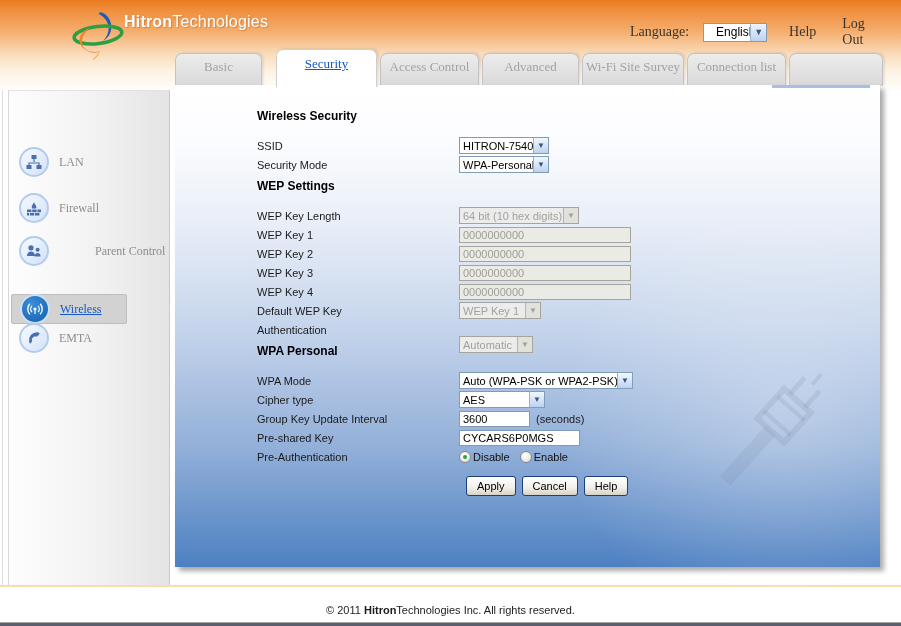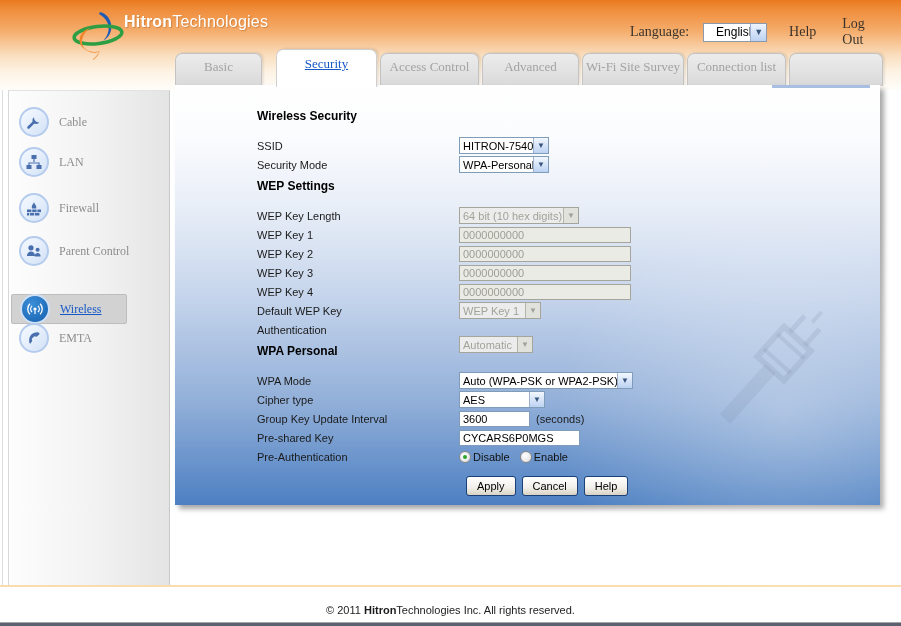--- a/index.html
+++ b/index.html
@@ -39,21 +39,21 @@
   .side-item { position:absolute; left:2px; width:116px; height:30px; display:flex; align-items:center; cursor:pointer; }
   .side-item.active { background:#d2d2d2; border:1px solid #bdbdbd; border-radius:2px; }
   .side-icon { width:30px; height:30px; border-radius:50%; margin-left:8px; flex:0 0 30px;
     background:linear-gradient(135deg,#f6faff,#d3e2f7); border:2px solid #b4cbee;
     display:flex; align-items:center; justify-content:center; }
   .side-item.active .side-icon { background:radial-gradient(circle at 38% 32%,#3c8ed8,#1460ae); border-color:#cfe0f5; }
   .side-label { font-family:"Liberation Serif", serif; font-size:12px; color:#8d8d8d; margin-left:10px; white-space:nowrap; }
   .side-item.active .side-label { color:#1558c6; text-decoration:underline; }
 
   
-  .panel { position:absolute; left:175px; top:85px; width:705px; height:420px;
+  .panel { position:absolute; left:175px; top:85px; width:705px; height:482px;
     background:linear-gradient(180deg,#ffffff 0%,#fbfcfe 12%,#e7edf7 30%,#c6d5ec 50%,#93b0d9 75%,#4d80c2 100%);
     box-shadow:4px 4px 5px rgba(0,0,0,0.35); z-index:3; }
   .panel-top-strip { position:absolute; left:597px; top:0; width:98px; height:3px; background:#a9bfe2; }
   .panel-sheen { position:absolute; left:380px; top:120px; width:460px; height:420px; border-radius:50%;
     background:radial-gradient(closest-side, rgba(255,255,255,0.30), rgba(255,255,255,0)); pointer-events:none; }
   .watermark { position:absolute; right:18px; bottom:48px; width:180px; height:180px; opacity:0.6; pointer-events:none; }
 
   
   .form { position:absolute; left:82px; top:24px; width:580px; font-size:11px; color:#111; }
   .fhead { font-weight:bold; font-size:12px; height:14px; color:#000; }
@@ -118,29 +118,20 @@
   <div class="tab active" style="left:276px;width:101px;"><span class="tab-label">Security</span></div>
   <div class="tab" style="left:380px;width:99px;"><span class="tab-label">Access Control</span></div>
   <div class="tab" style="left:482px;width:97px;"><span class="tab-label">Advanced</span></div>
   <div class="tab" style="left:582px;width:102px;"><span class="tab-label">Wi-Fi Site Survey</span></div>
   <div class="tab" style="left:687px;width:99px;"><span class="tab-label">Connection list</span></div>
   <div class="tab" style="left:789px;width:94px;"><span class="tab-label"></span></div>
 
   <div class="left-edge"></div>
   <div class="sidebar">
 
-    <div class="side-item" style="top:16px;">
-      <span class="side-icon">
-        <svg width="18" height="18" viewBox="0 0 18 18">
-          <path d="M3.5 14.5 L9.2 8.8" stroke="#4a6fae" stroke-width="2.6" stroke-linecap="round"></path>
-          <path d="M9 4.2 a3.8 3.8 0 1 0 5.3 5.3 L11.6 9 L9.5 6.9 Z" fill="#4a6fae"></path>
-        </svg>
-      </span>
-      <span class="side-label">Cable</span>
-    </div>
 
     <div class="side-item" style="top:56px;">
       <span class="side-icon">
         <svg width="18" height="18" viewBox="0 0 18 18">
           <rect x="6.5" y="2" width="5" height="4" fill="#4a6fae"></rect>
           <rect x="1.5" y="12" width="5" height="4" fill="#4a6fae"></rect>
           <rect x="11.5" y="12" width="5" height="4" fill="#4a6fae"></rect>
           <path d="M9 6 V9 M4 12 V10 H14 V12" stroke="#4a6fae" stroke-width="1.2" fill="none"></path>
         </svg>
       </span>
@@ -155,21 +146,21 @@
             <rect x="7.2" y="10.5" width="4.4" height="2.6"></rect>
             <rect x="12.4" y="10.5" width="3.6" height="2.6"></rect>
           <rect x="2" y="13.9" width="2" height="2.6"></rect>
             <rect x="4.8" y="13.9" width="4.4" height="2.6"></rect>
             <rect x="10" y="13.9" width="4.4" height="2.6"></rect>
         </svg>
       </span>
       <span class="side-label">Firewall</span>
     </div>
 
-    <div class="side-item" style="top:145px;">
+    <div class="side-item" style="top:145px;gap:36px;">
       <span class="side-icon">
         <svg width="18" height="18" viewBox="0 0 18 18" fill="#4a6fae">
           <circle cx="6" cy="5.8" r="2.6"></circle>
           <path d="M2 14 C2 11 3.8 9.4 6 9.4 S10 11 10 14 Z"></path>
           <circle cx="12.6" cy="7.8" r="2"></circle>
           <path d="M9.6 14.4 C9.6 12.2 11 11 12.6 11 S15.6 12.2 15.6 14.4 Z"></path>
         </svg>
       </span>
       <span class="side-label">Parent Control</span>
     </div>

